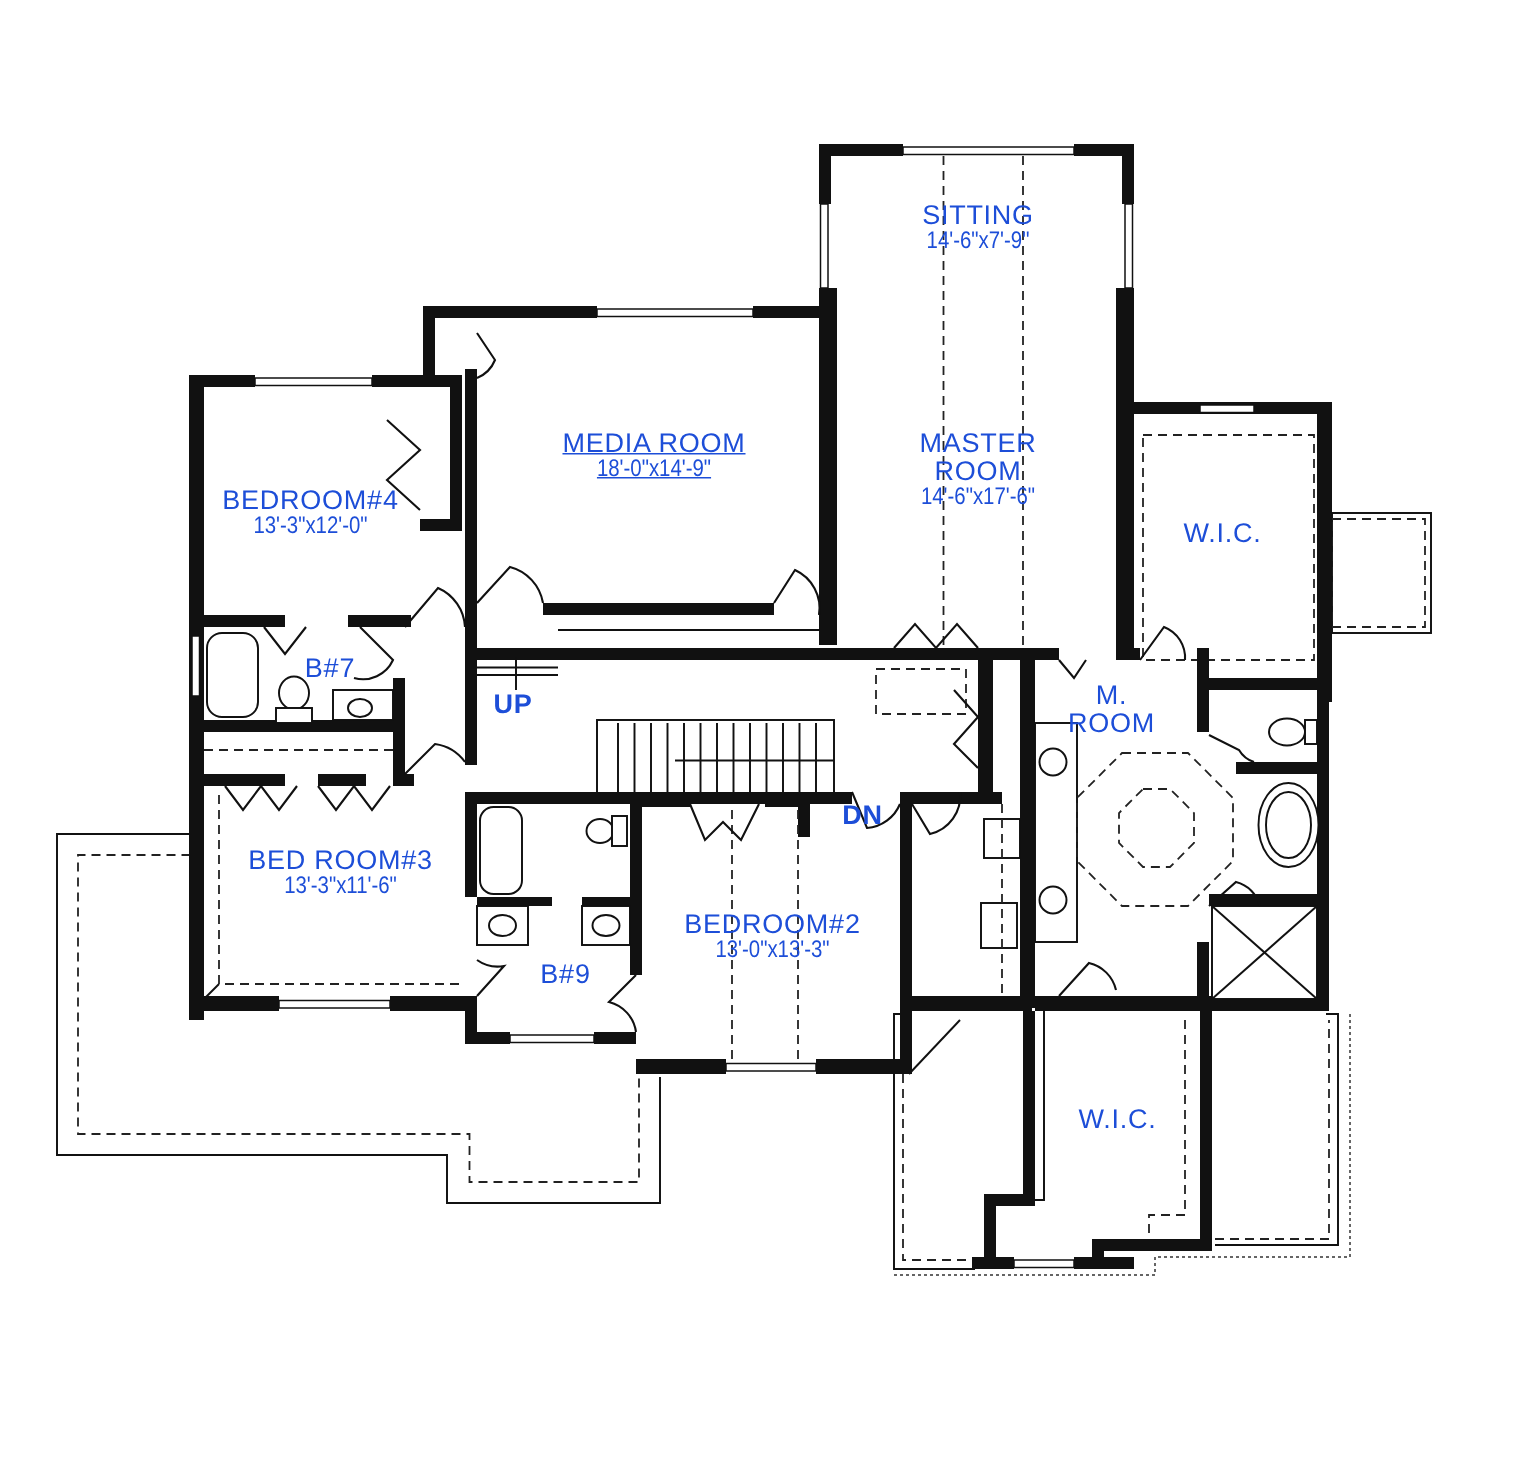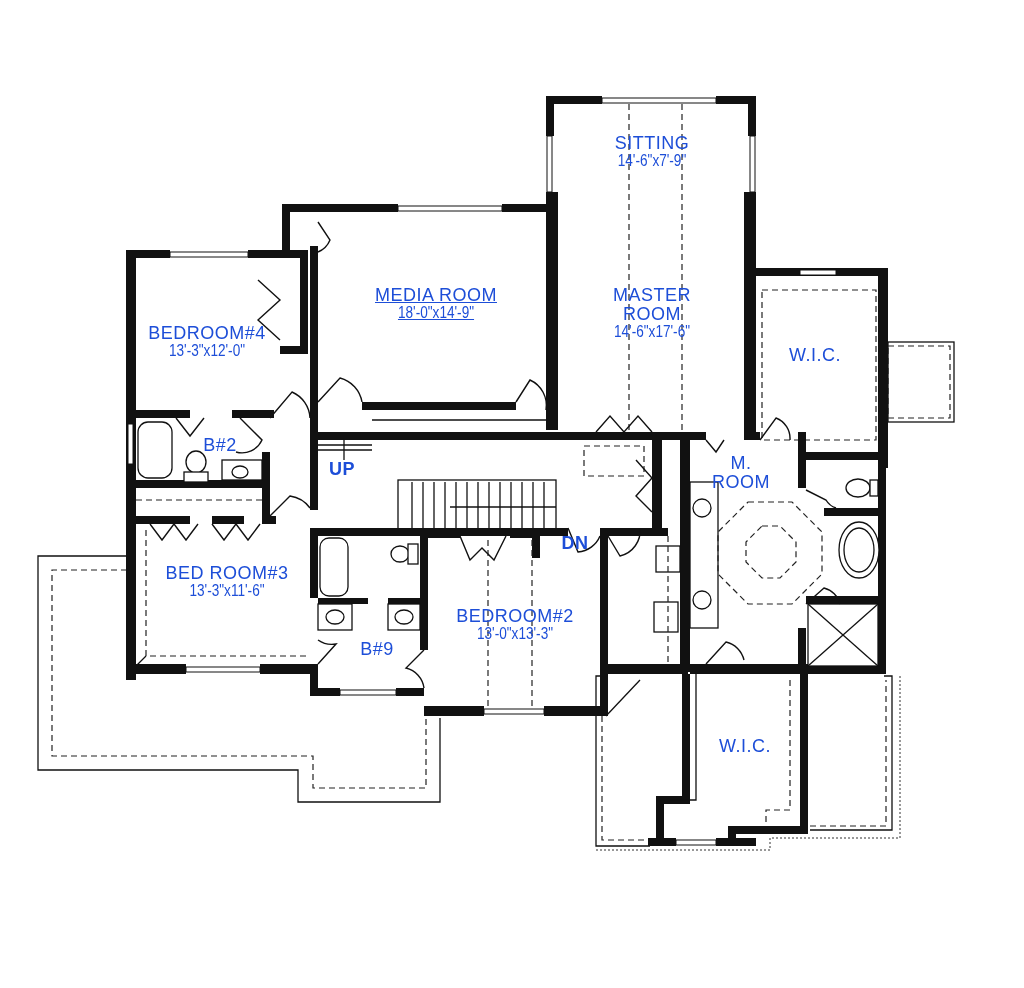--- a/index.html
+++ b/index.html
@@ -276,21 +276,21 @@
 <div class="lbl" style="left:745px; top:737px;">
   <span class="n">W.I.C.</span>
 </div>
 
 <div class="lbl" style="left:741px; top:454px;">
   <span class="n">M.</span>
   <span class="n">ROOM</span>
 </div>
 
 <div class="lbl" style="left:220px; top:436px;">
-  <span class="n">B#2</span>
+  <span class="n">B#7</span>
 </div>
 
 <div class="lbl" style="left:377px; top:640px;">
   <span class="n">B#9</span>
 </div>
 
 <div class="lbl small" style="left:342px; top:460px;">
   <span class="n">UP</span>
 </div>
 

